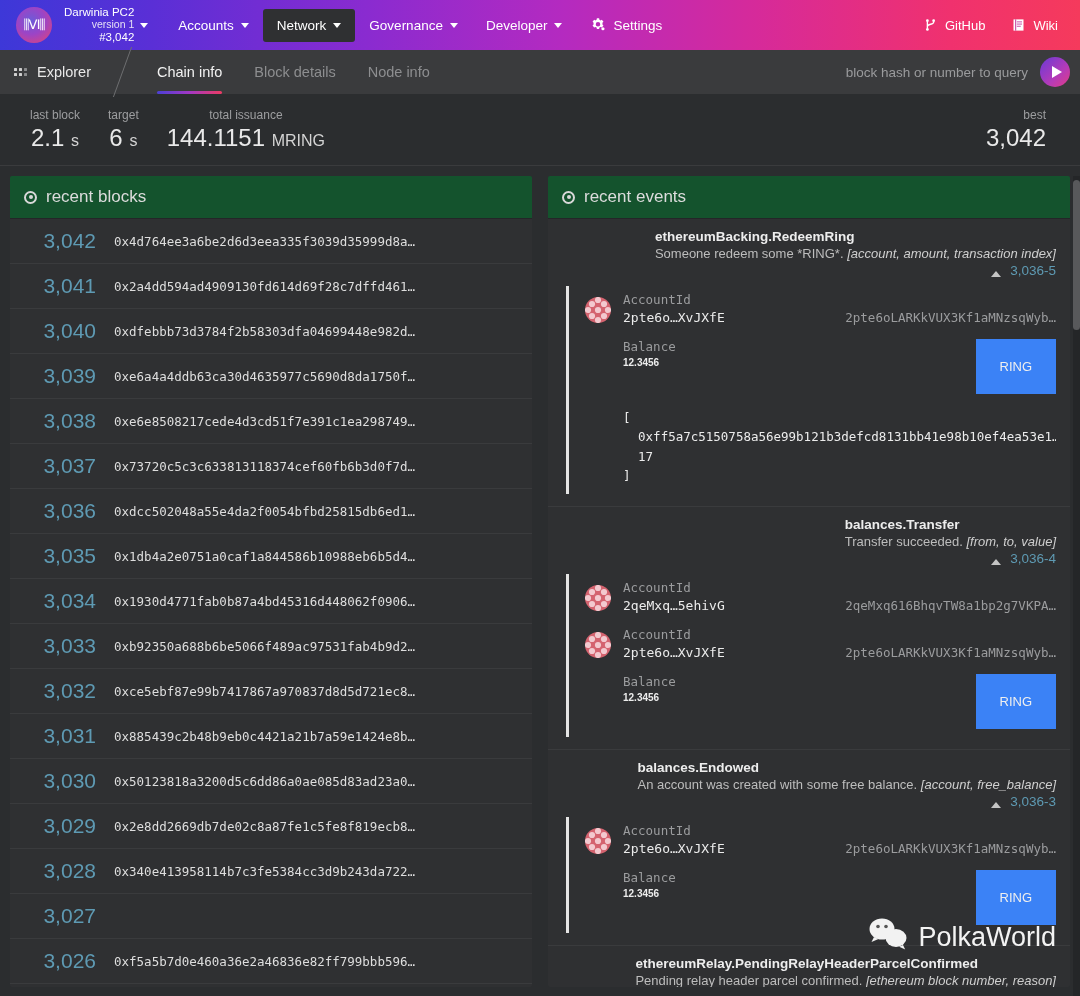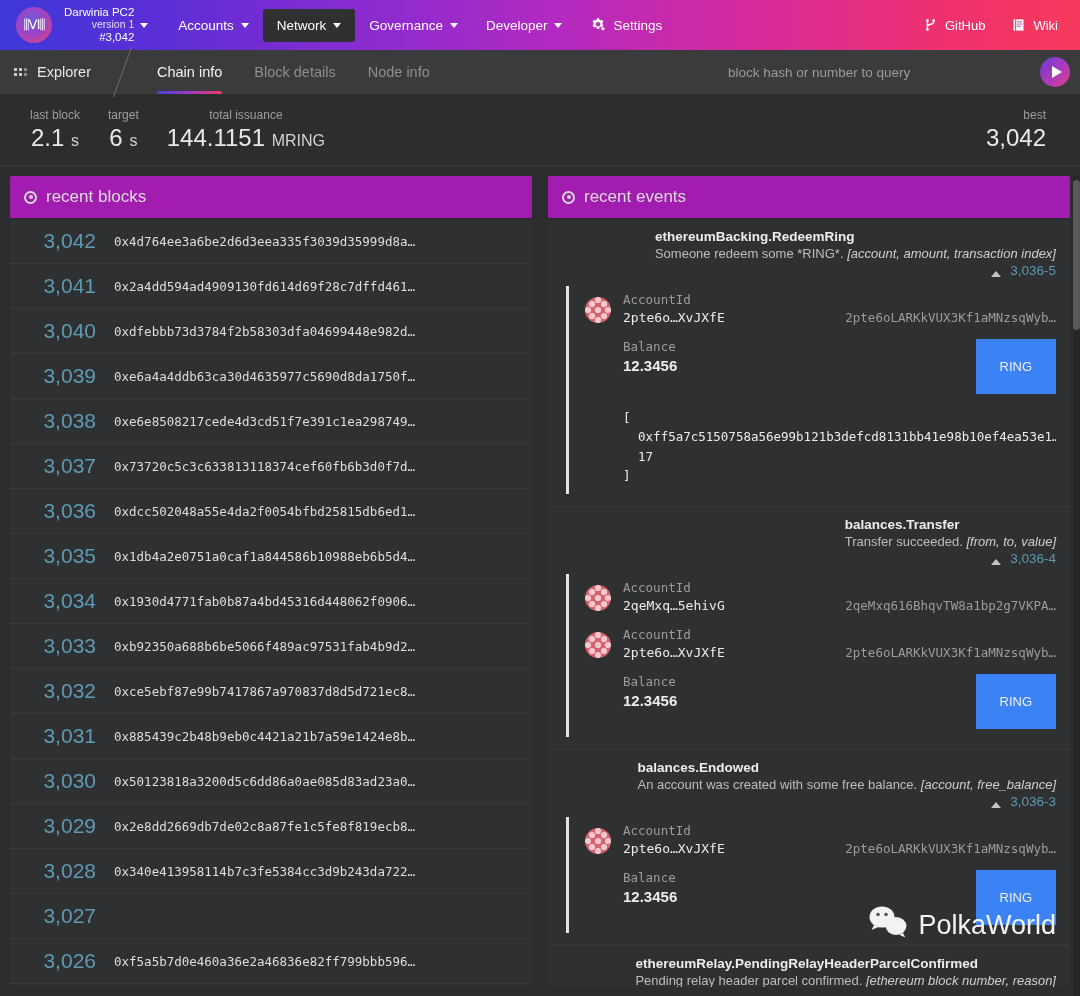--- a/index.html
+++ b/index.html
@@ -80,21 +80,21 @@
   }
   .tab.active { color: #f2f2f2; }
   .tab.active::after {
     content: ""; position: absolute; left: 16px; right: 16px; bottom: 0;
     height: 3px; border-radius: 2px;
     background: linear-gradient(90deg, #4b3fd6 0%, #a238c4 50%, #ec3b63 100%);
   }
   .queryzone { margin-left: auto; display: flex; align-items: center; gap: 12px; padding-right: 10px; }
   .queryinput {
     background: transparent; border: none; outline: none;
-    color: #7dd3fc; font-size: 13.5px; width: 300px;
+    color: #7dd3fc; font-size: 13.5px; text-align: right; width: 300px;
     font-family: "Liberation Sans", sans-serif;
   }
   .queryinput::placeholder { color: #9a9b9d; }
   .gobtn {
     width: 30px; height: 30px; border-radius: 50%;
     background: linear-gradient(135deg, #6a3ad6 0%, #b43bb8 60%, #e23b86 100%);
     display: flex; align-items: center; justify-content: center;
     cursor: pointer;
   }
   .playtri {
@@ -115,21 +115,21 @@
   .stat .val .unit { font-size: 16px; color: #d4d4d4; }
   .stat.right { margin-left: auto; text-align: right; padding-right: 18px; }
 
   
   .content { display: flex; gap: 16px; padding: 10px 10px 0 10px; height: 821px; }
   .col { flex: 1 1 0; min-width: 0; display: flex; flex-direction: column; }
   .panel { background: #2f3032; border-radius: 2px; overflow: hidden; }
   .panelhead {
     display: flex; align-items: center; gap: 9px;
     padding: 11px 14px; font-size: 17px; color: #dcdcdc; font-weight: 300;
-    border-bottom: 1px solid #242628; background: #a21caf;
+    border-bottom: 1px solid #242628; background: #14532d;
   }
   .ringdot {
     width: 13px; height: 13px; border-radius: 50%;
     border: 2px solid #d8d8d8; display: inline-block; position: relative;
   }
   .ringdot::after {
     content: ""; position: absolute; inset: 2.5px; border-radius: 50%; background: #d8d8d8;
   }
 
   
@@ -171,21 +171,21 @@
   .idicon { width: 26px; height: 26px; flex: 0 0 auto; margin-top: 5px; }
   .fieldtexts { min-width: 0; }
   .fieldlbl {
     color: #9b9c9e; font-size: 12.5px;
     font-family: "DejaVu Sans Mono", monospace; margin-bottom: 3px;
   }
   .fieldval {
     color: #ececec; font-size: 13px;
     font-family: "DejaVu Sans Mono", monospace;
   }
-  .fieldval.sans { font-family: "Liberation Sans", sans-serif; font-weight: bold; font-size: 15px; }
+  .fieldval.sans { font-family: "Liberation Sans", sans-serif; font-weight: bold; font-size: 10px; }
   .fieldextra {
     color: #9b9c9e; font-size: 12.5px;
     font-family: "DejaVu Sans Mono", monospace;
     margin-left: auto; padding-left: 14px; align-self: flex-end;
     white-space: nowrap; overflow: hidden;
   }
   .unitbox {
     background: #3b82f6; color: #efefef; font-size: 13px;
     padding: 20px 24px; margin-left: auto; align-self: stretch;
     display: flex; align-items: center; flex: 0 0 auto;
@@ -199,21 +199,21 @@
     position: absolute; right: 0; top: 176px; width: 7px; height: 820px;
     background: #242628;
   }
   .scrollthumb {
     position: absolute; right: 0; top: 180px; width: 7px; height: 150px;
     background: #58595b; border-radius: 4px;
   }
 
   
   .watermark {
-    position: absolute; right: 24px; bottom: 50px;
+    position: absolute; right: 24px; bottom: 38px;
     display: flex; align-items: center; gap: 10px;
     color: #f3f3f3; font-size: 27px; font-weight: 300;
     pointer-events: none;
   }
 </style>
 </head>
 <body>
 
 <div id="app">
 

